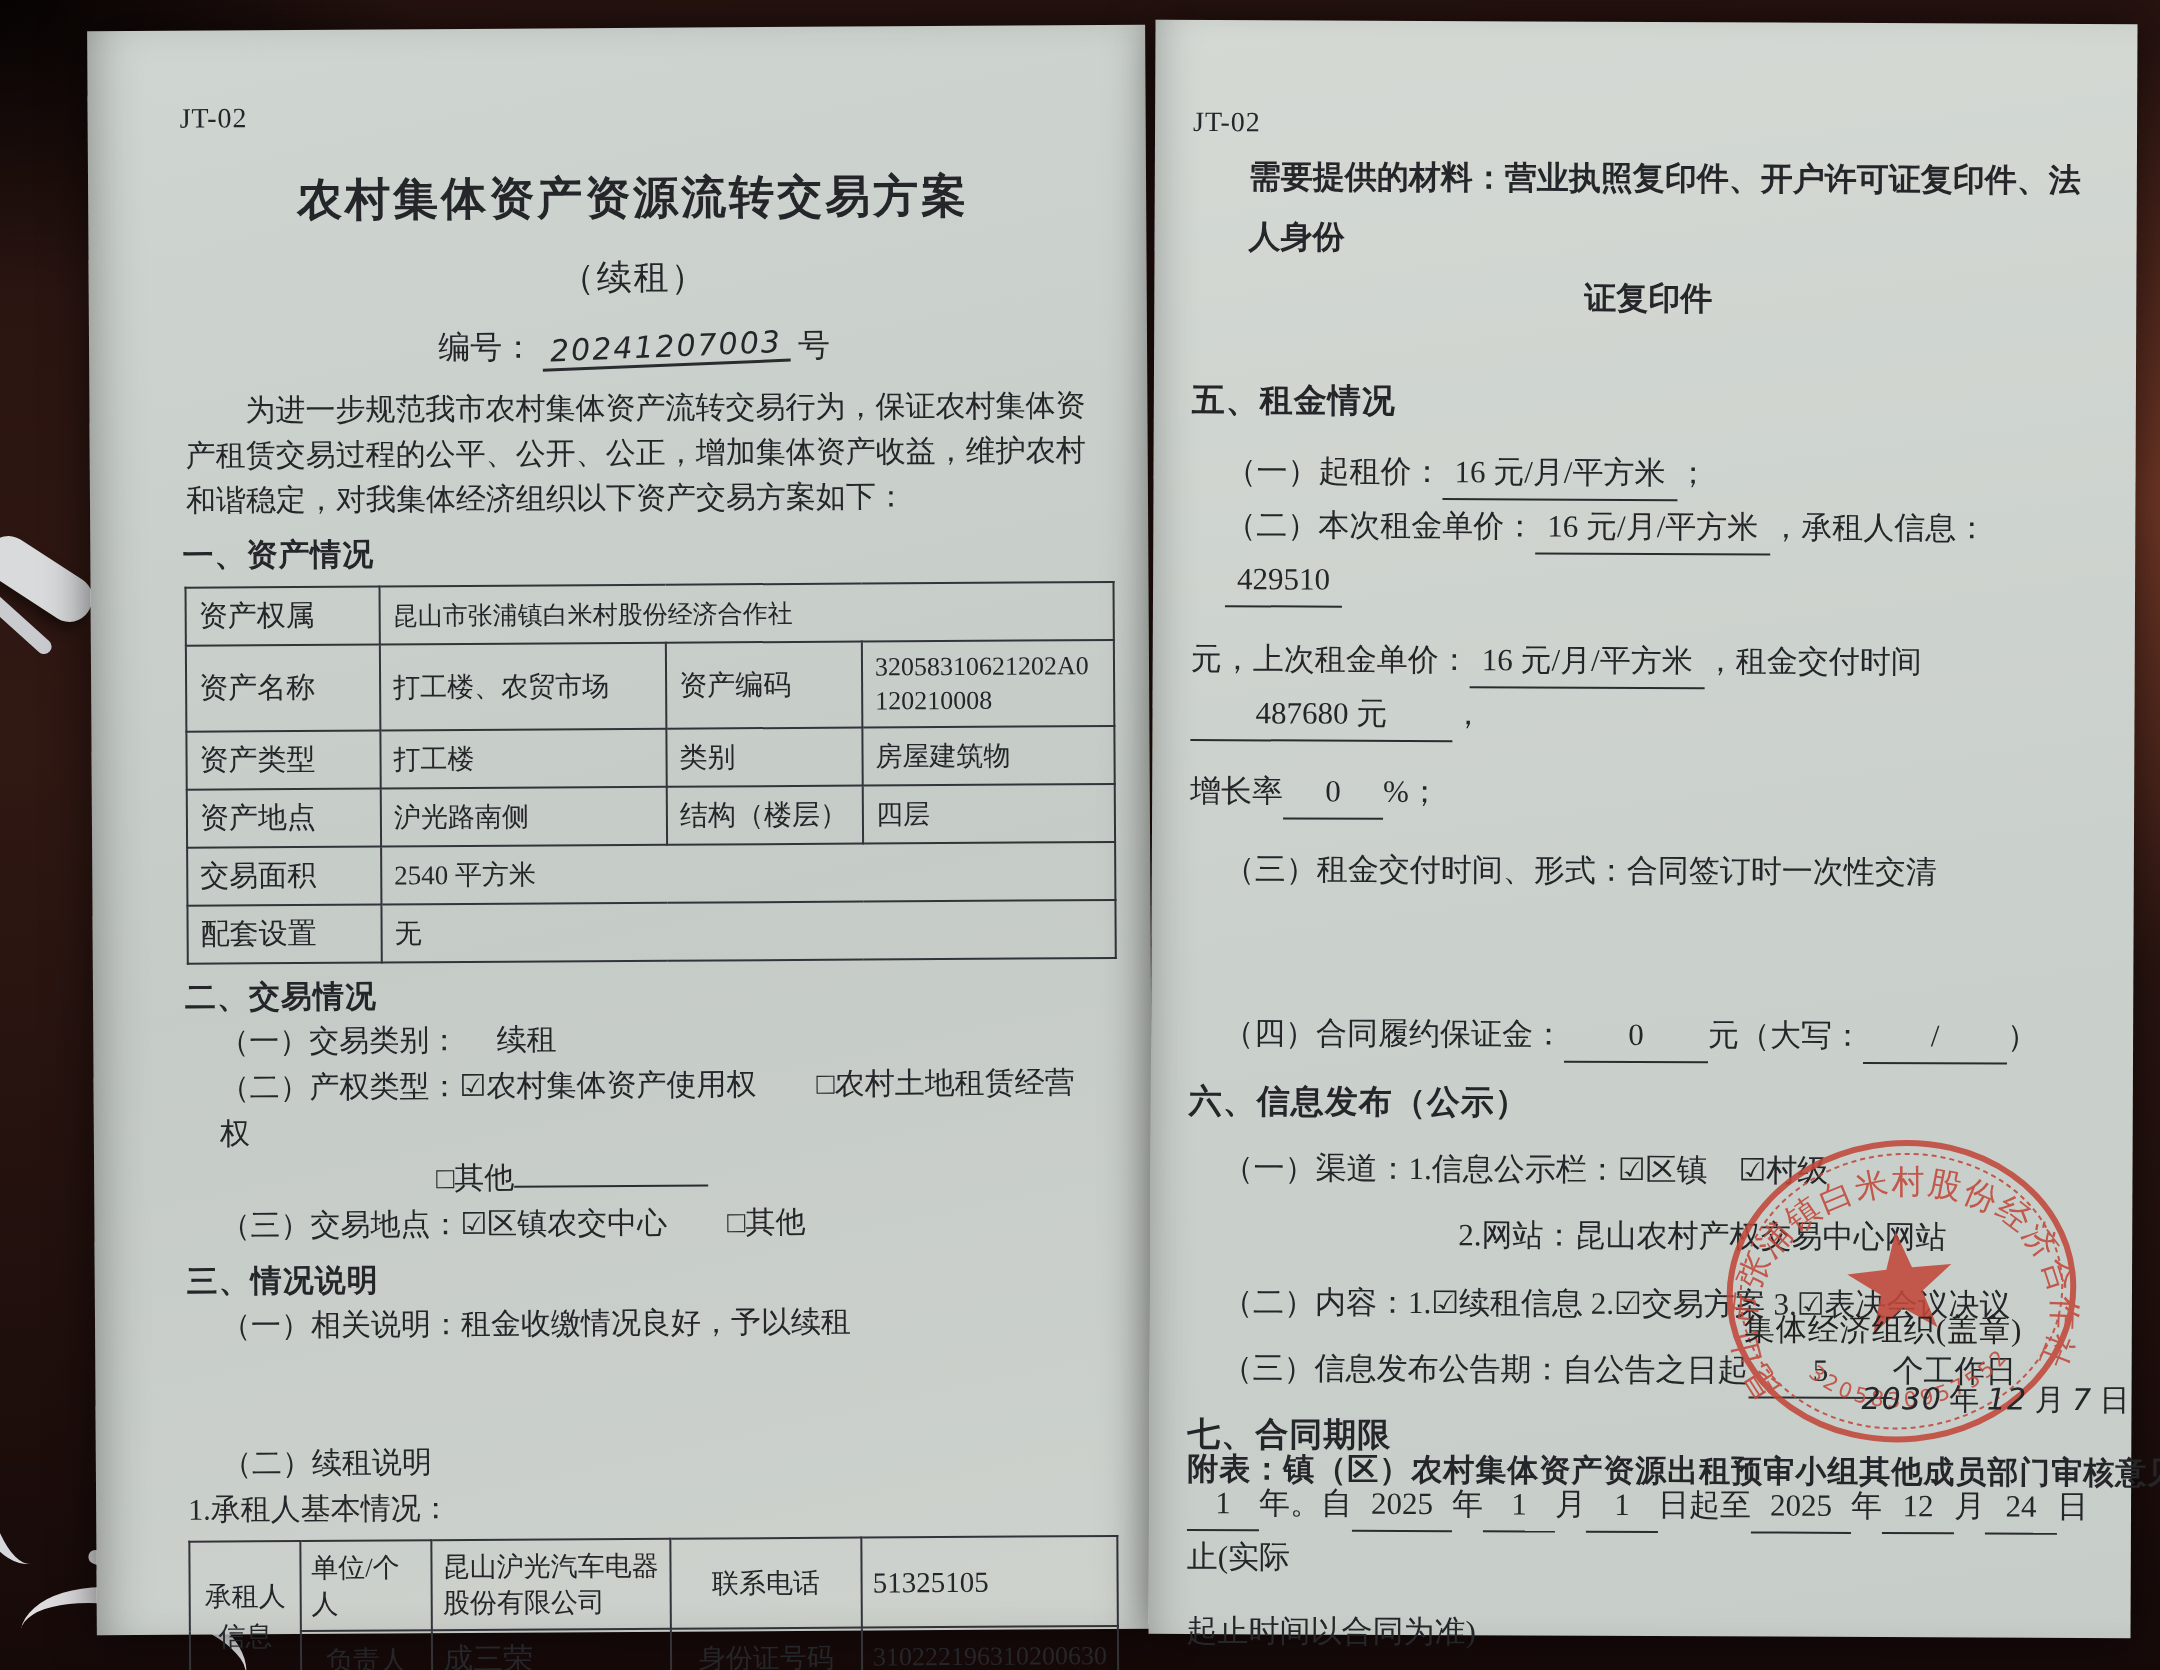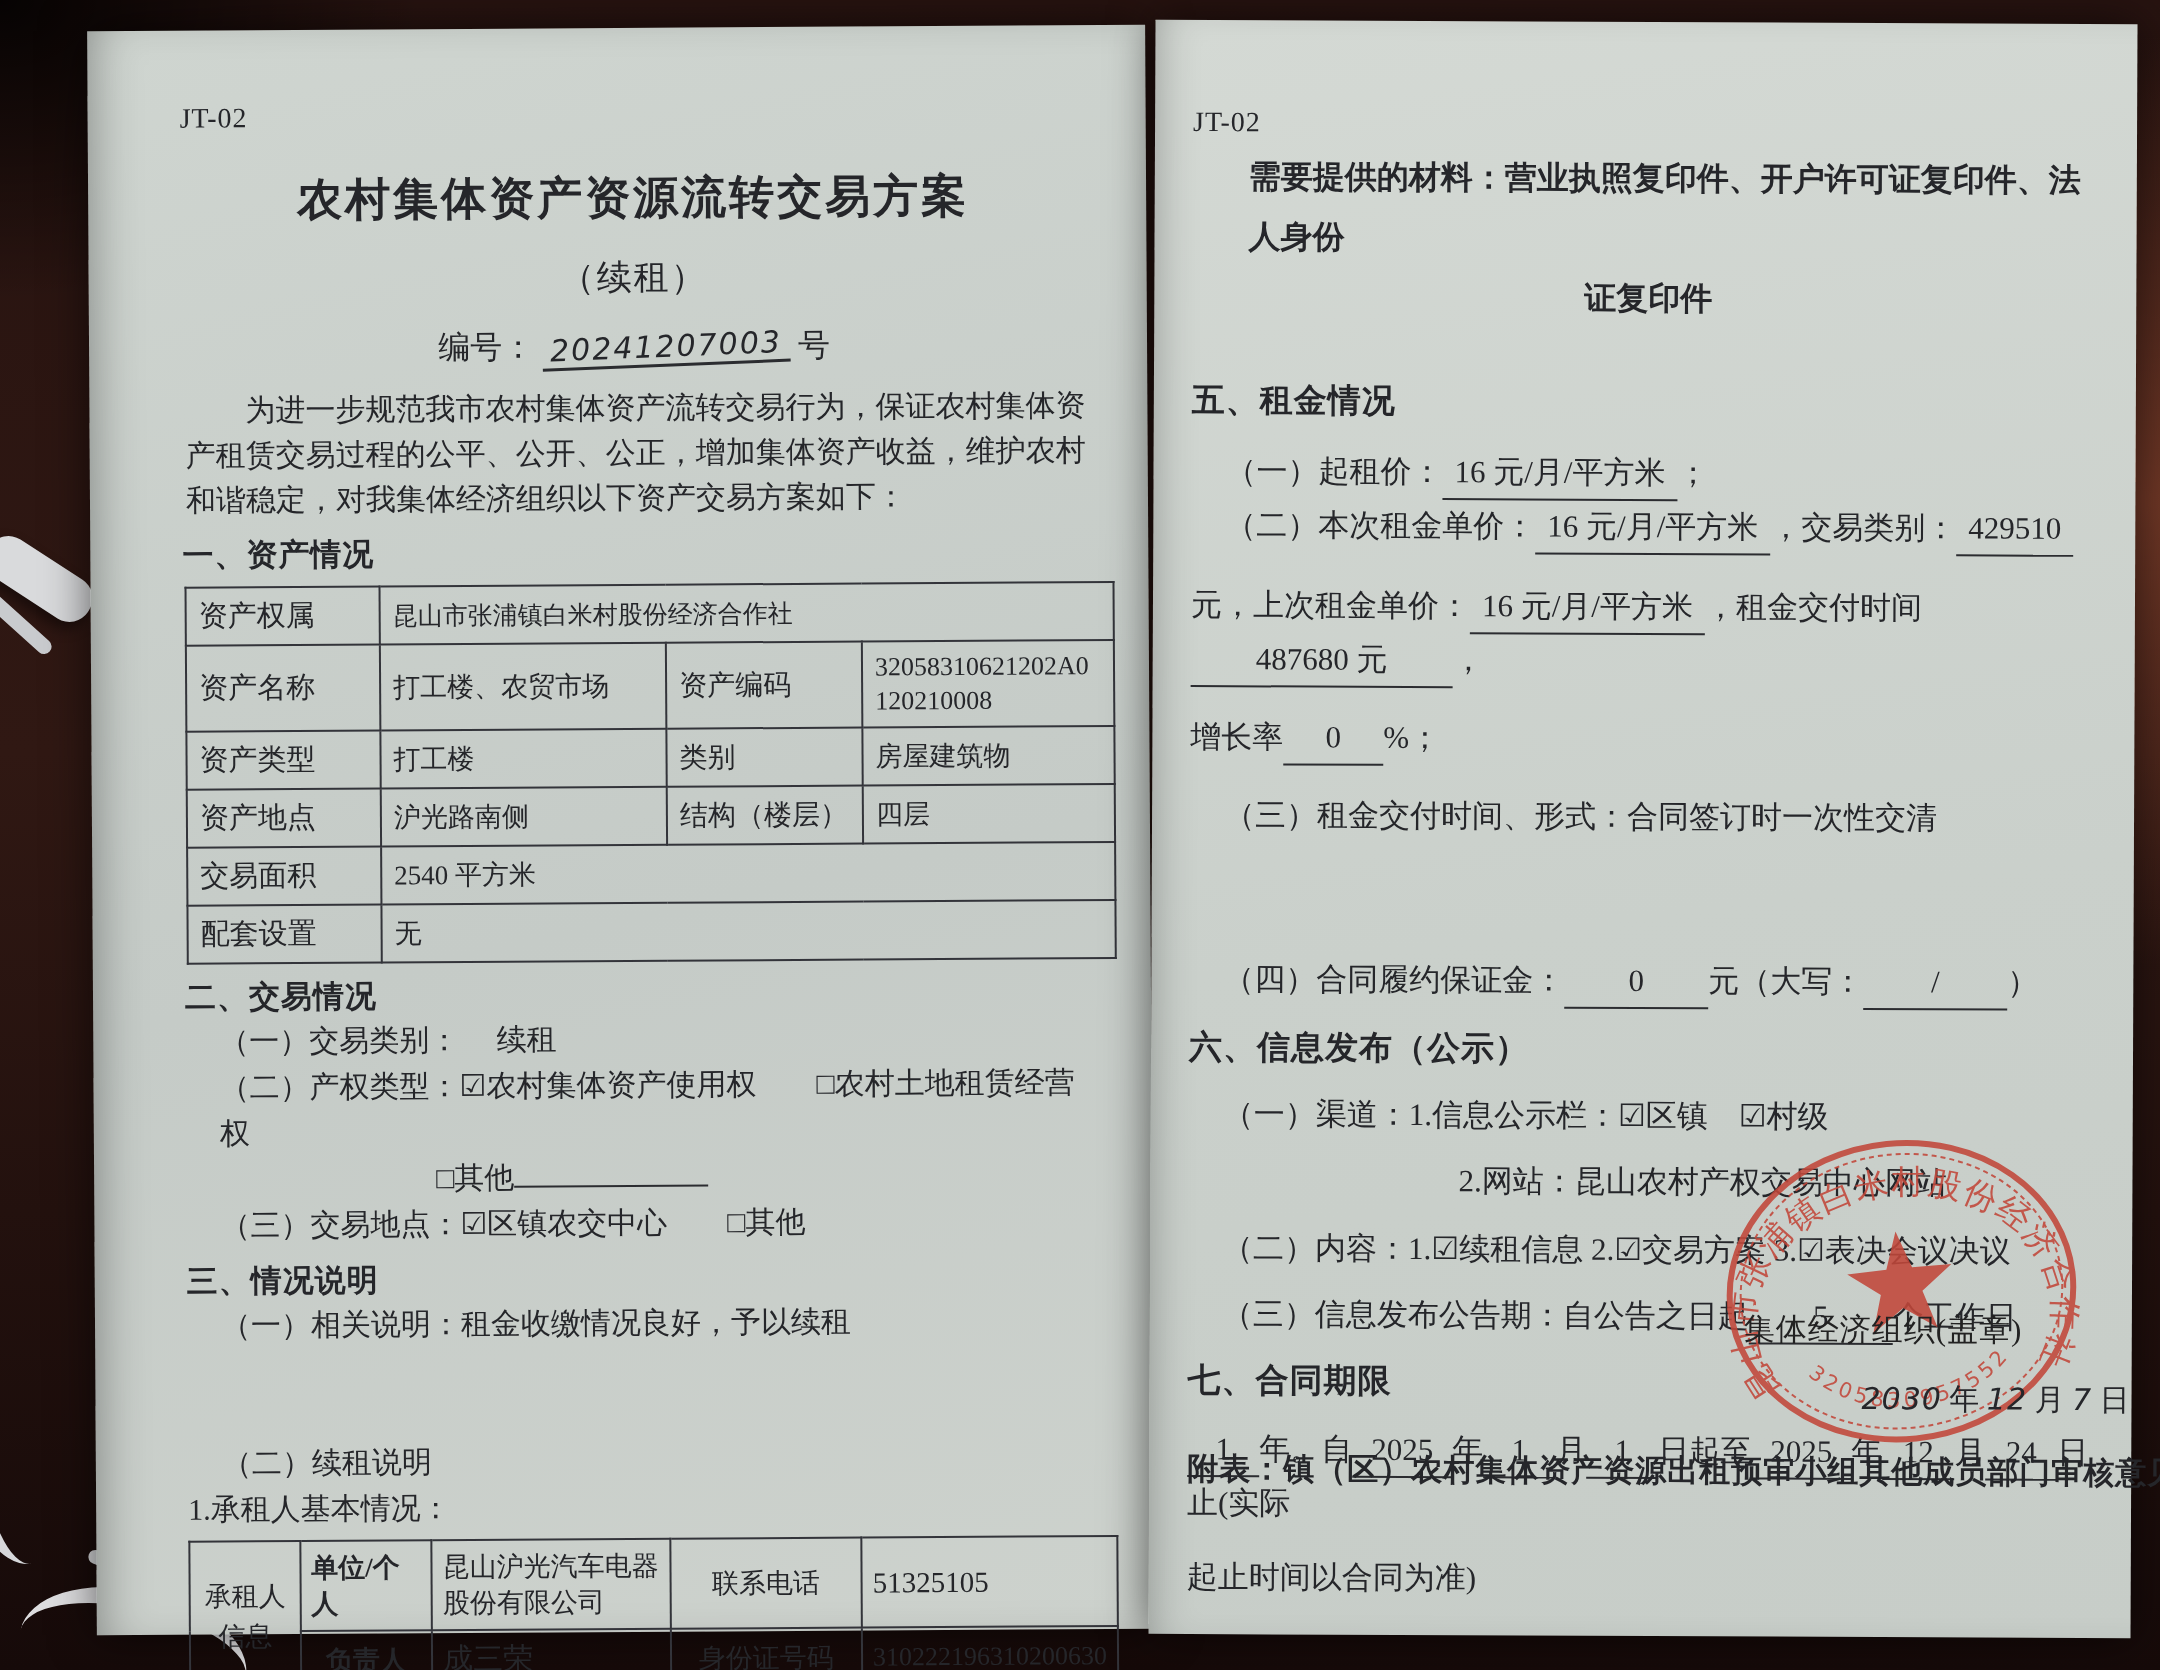--- a/index.html
+++ b/index.html
@@ -46,21 +46,21 @@
 
   table{border-collapse:collapse;margin-top:10px;}
   .asset-table{width:930px;margin-left:2px;}
   .asset-table td{border:2px solid #33343a;font-size:27px;padding:8px 12px;vertical-align:middle;}
   .asset-table .lab{width:168px;font-size:29px;}
   .asset-table .lab2{width:170px;font-size:28px;}
   .asset-table .code{width:226px;word-break:break-all;font-size:26px;line-height:34px;}
   .tenant-table{width:930px;margin-top:8px;}
   .tenant-table td{border:2px solid #33343a;font-size:27px;padding:8px 10px;vertical-align:middle;}
   .tt-group{width:96px;text-align:center;font-size:28px;line-height:40px;}
-  .tt-lab{width:118px;font-size:26px;font-weight:bold;}
+  .tt-lab{width:118px;font-size:26px;}
   .tt-val{width:238px;line-height:36px;}
   .tt-lab2{width:186px;text-align:center;font-size:27px;}
 
   .blank{display:inline-block;border-bottom:2px solid #2b2c30;text-align:center;padding:0 12px;}
   .w-xs{min-width:48px;}.w-s{min-width:76px;}.w-m{min-width:120px;}.w-l{min-width:238px;}
   .rline{font-size:31px;line-height:52px;}
   .rsec{font-weight:bold;font-size:33px;letter-spacing:1px;}
   .materials{font-weight:bold;font-size:32px;line-height:60px;}
   .hw-num{font-family:"DejaVu Sans",sans-serif;font-style:italic;letter-spacing:1px;}
 
@@ -167,21 +167,21 @@
     <div class="inner">
       <div class="form-code">JT-02</div>
       <div class="materials" style="margin:8px 0 0 56px;">需要提供的材料：营业执照复印件、开户许可证复印件、法人身份</div>
       <div class="materials" style="margin-left:392px;">证复印件</div>
 
       <div class="rsec" style="margin-top:52px;">五、租金情况</div>
       <div class="rline ind1" style="margin-top:22px;">
         <span>（一）起租价：</span><span class="blank">16 元/月/平方米</span><span>；</span>
       </div>
       <div class="rline ind1">
-        <span>（二）本次租金单价：</span><span class="blank">16 元/月/平方米</span><span>，交易类别：</span><span class="blank" style="border-bottom-width:2px;">429510</span>
+        <span>（二）本次租金单价：</span><span class="blank">16 元/月/平方米</span><span>，承租人信息：</span><span class="blank" style="border-bottom-width:2px;">429510</span>
       </div>
       <div class="rline" style="margin-top:26px;">
         <span>元，上次租金单价：</span><span class="blank">16 元/月/平方米</span><span>，租金交付时间</span><span class="blank w-l">487680 元</span><span>，</span>
       </div>
       <div class="rline" style="margin-top:24px;">
         <span>增长率</span><span class="blank w-s">0</span><span>%；</span>
       </div>
       <div class="rline ind1" style="margin-top:24px;">（三）租金交付时间、形式：合同签订时一次性交清</div>
       <div class="rline ind1" style="margin-top:112px;">
         <span>（四）合同履约保证金：</span><span class="blank w-m">0</span><span>元（大写：</span><span class="blank w-m">/</span><span>）</span>

